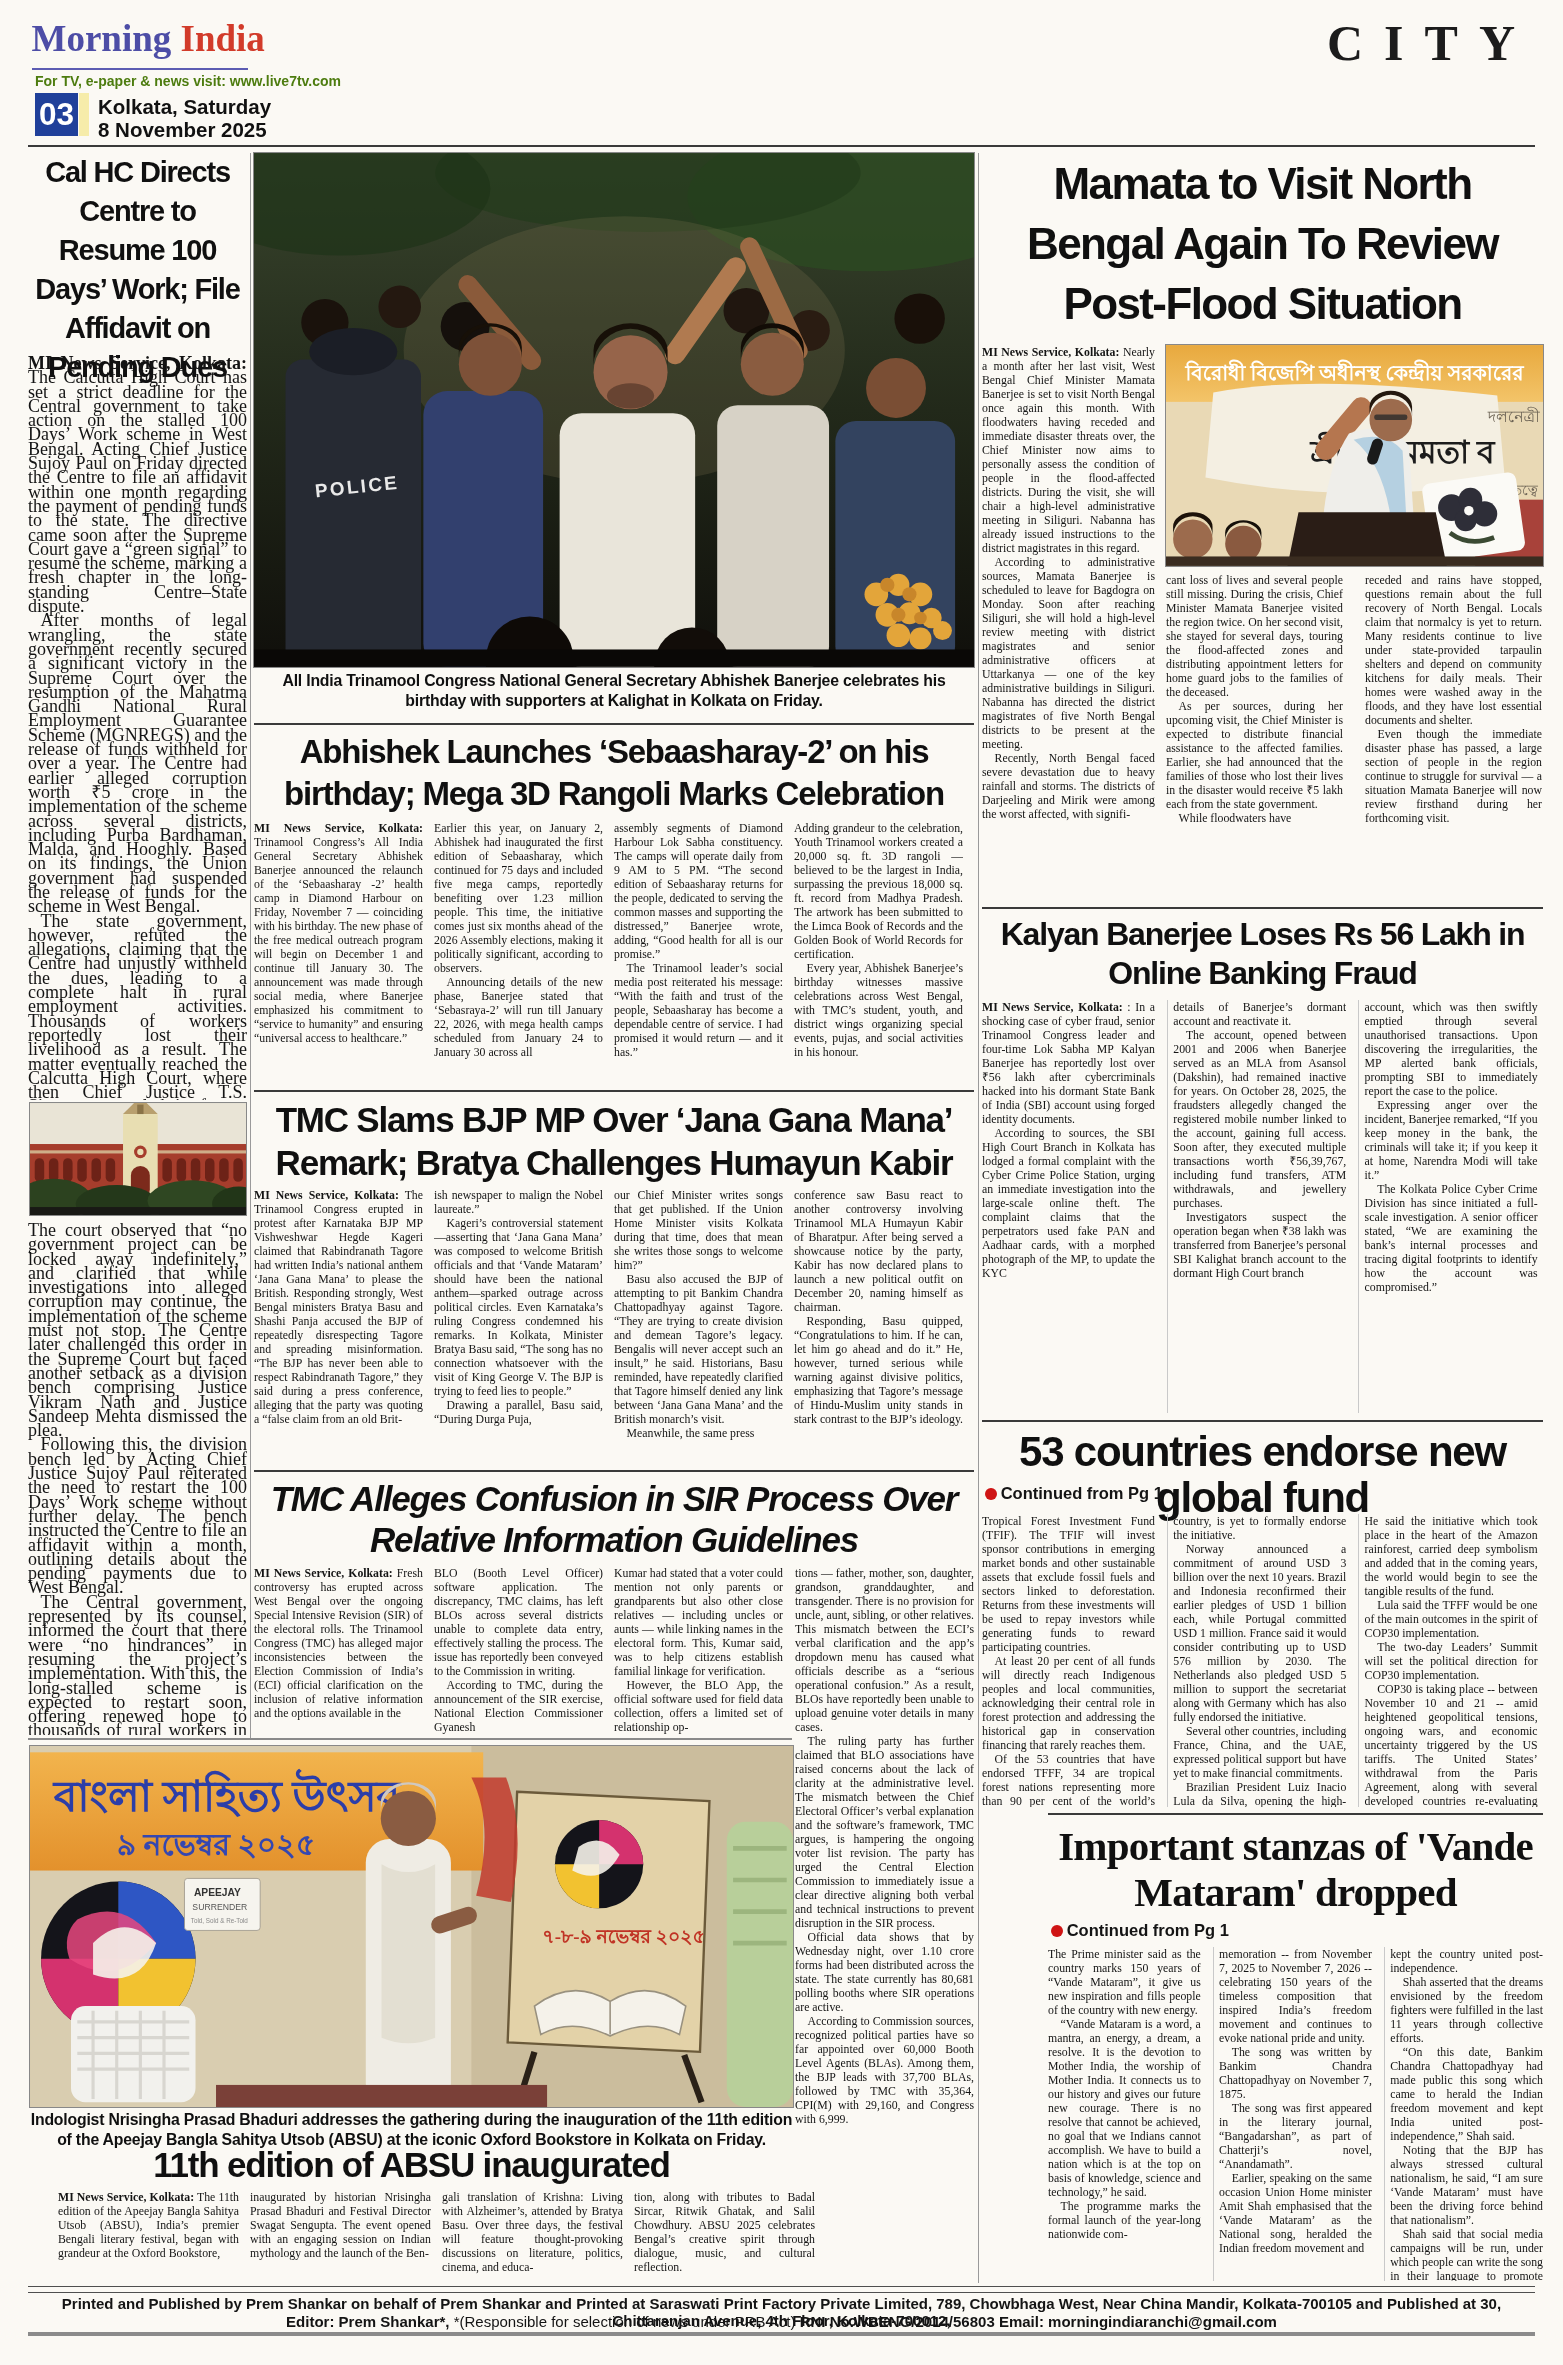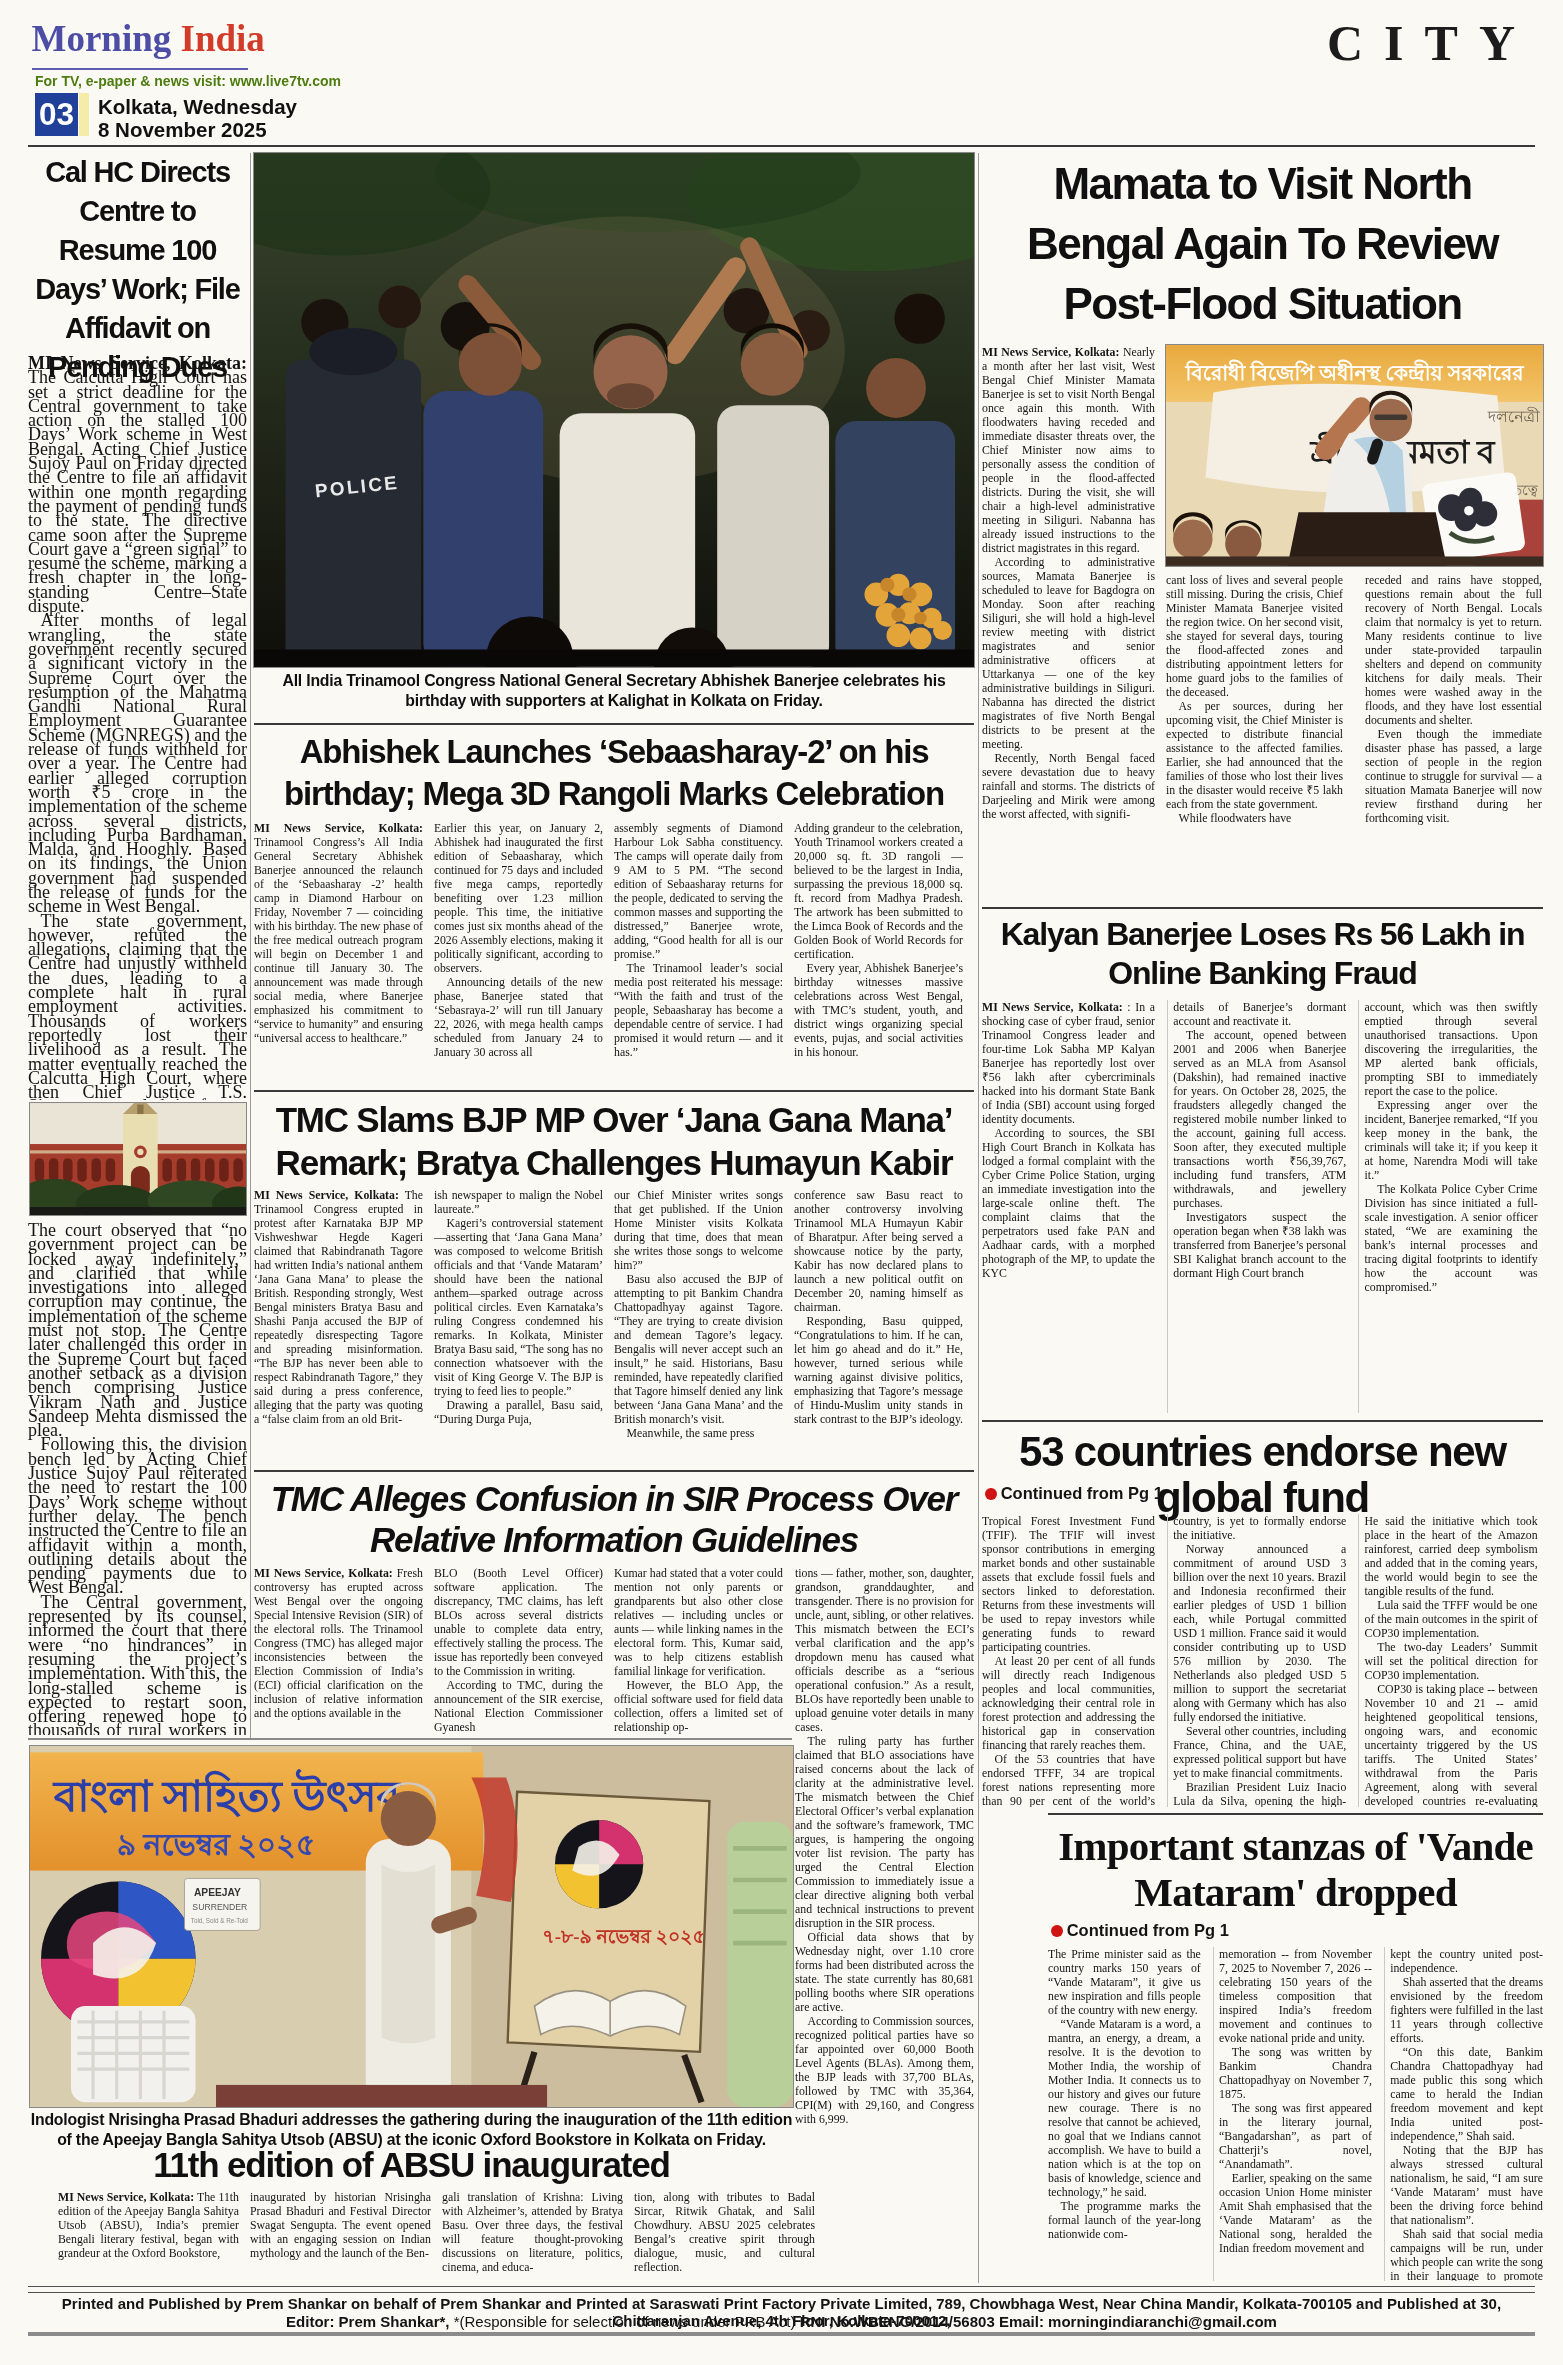--- a/index.html
+++ b/index.html
@@ -59,21 +59,21 @@
 <div class="page">
 
   <div class="abs brand" style="left:31.5px; top:17.3px;">
     <span class="b1">Morning </span><span class="b2">India</span>
   </div>
   <div class="abs brand-rule" style="left:31.5px; top:68px; width:216px;"></div>
   <div class="abs tagline" style="left:35px; top:73px;">For TV, e-paper &amp; news visit: www.live7tv.com</div>
   <div class="abs pagebox" style="left:35px; top:93px; width:43px; height:43px;">03</div>
   <div class="abs pagestripe" style="left:79px; top:93px; width:10.2px; height:43px;"></div>
   <div class="abs dateblock" style="left:98px; top:95px;">
-    <div>Kolkata, Wednesday</div>
+    <div>Kolkata, Saturday</div>
     <div>8 November 2025</div>
   </div>
   <div class="abs cityhead" style="left:1103px; top:14px; width:433px;">CITY</div>
   <div class="abs hrule" style="left:28px; top:145px; width:1507px; height:2.4px;"></div>
 
   <div class="abs vrule" style="left:250px; top:153px; height:1585px;"></div>
   <div class="abs vrule" style="left:978px; top:153px; height:2130px;"></div>
 
   <div class="abs hl" style="left:28px; top:153px; width:219px; font-size:29px; line-height:39px;">Cal HC Directs Centre to Resume 100 Days’ Work; File Affidavit on Pending Dues</div>
   <div class="abs body-serif f-left" style="left:28px; top:356px; width:219px; height:744px;">

